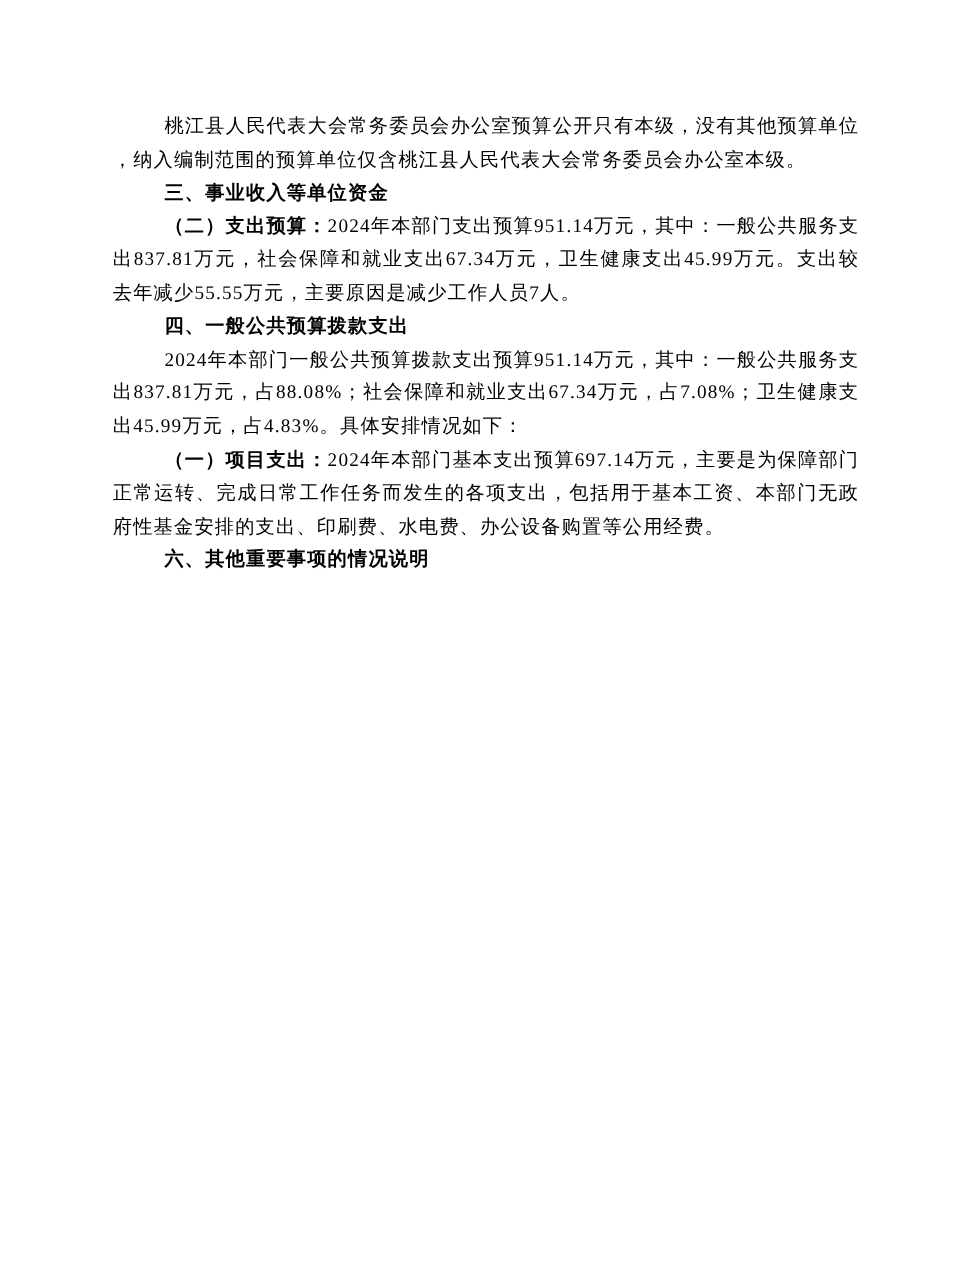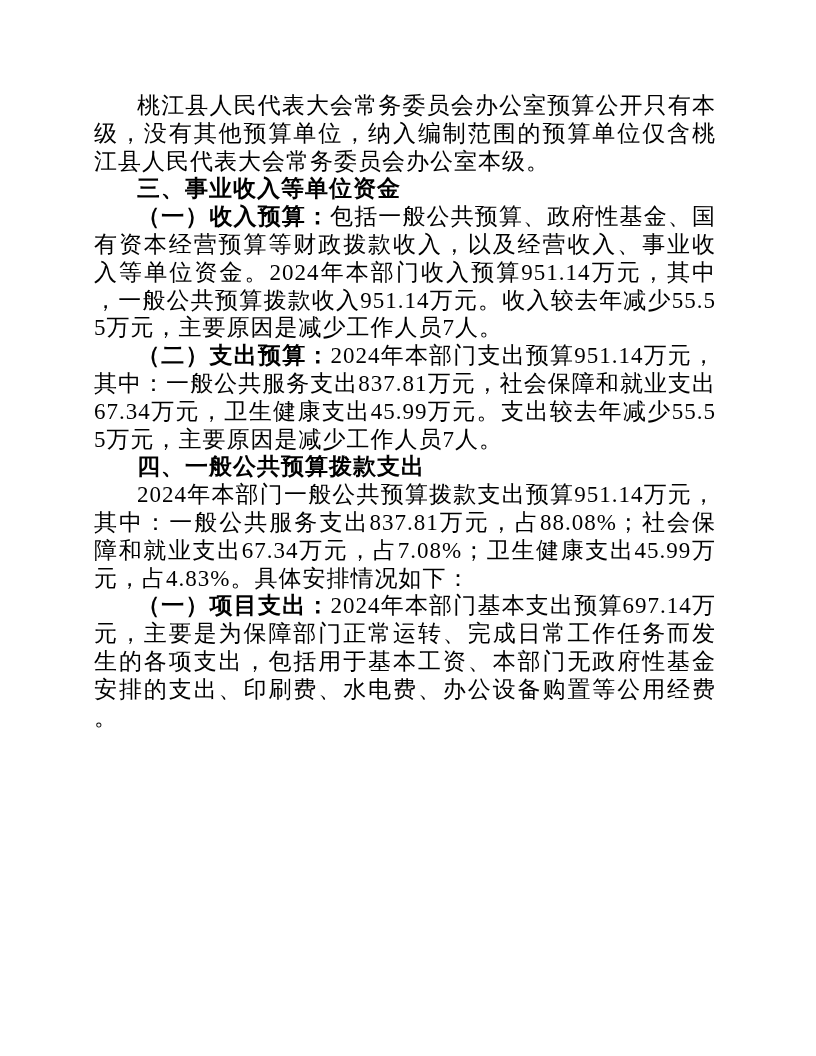--- a/index.html
+++ b/index.html
@@ -13,21 +13,21 @@
     height: 1056px;
     background: #ffffff;
     overflow: hidden;
   }
   .content {
     position: absolute;
     left: 94px;
     top: 92px;
     width: 622px;
     font-family: "Liberation Serif", "DejaVu Serif", serif;
-    font-size: 23px;
+    font-size: 16px;
     line-height: 27.8px;
     letter-spacing: 1px;
     color: #000000;
     text-align: justify;
     text-justify: inter-ideograph;
     word-break: break-all;
     line-break: anywhere;
   }
   .content p {
     margin: 0;
@@ -44,28 +44,28 @@
 </head>
 <body>
 
 <div class="page">
   <div class="content">
 
     <p><span>桃江县人民代表大会常务委员会办公室预算公开只有本级，没有其他预算单位，纳入编制范围的预算单位仅含桃江县人民代表大会常务委员会办公室本级。</span></p>
 
     <p class="heading"><span>三、事业收入等单位资金</span></p>
 
-    <p><span class="lead">（一）收入预算：</span><span>包括一般公共预算、政府性基金、国有资本经营预算等财政拨款收入，以及经营收入、事业收入等单位资金。2024年本部门收入预算951.14万元，其中，一般公共预算拨款收入951.14万元。收入较去年减少55.55万元，主要原因是减少工作人员7人。</span></p>
 
     <p><span class="lead">（二）支出预算：</span><span>2024年本部门支出预算951.14万元，其中：一般公共服务支出837.81万元，社会保障和就业支出67.34万元，卫生健康支出45.99万元。支出较去年减少55.55万元，主要原因是减少工作人员7人。</span></p>
 
     <p class="heading"><span>四、一般公共预算拨款支出</span></p>
 
     <p><span>2024年本部门一般公共预算拨款支出预算951.14万元，其中：一般公共服务支出837.81万元，占88.08%；社会保障和就业支出67.34万元，占7.08%；卫生健康支出45.99万元，占4.83%。具体安排情况如下：</span></p>
 
     <p><span class="lead">（一）项目支出：</span><span>2024年本部门基本支出预算697.14万元，主要是为保障部门正常运转、完成日常工作任务而发生的各项支出，包括用于基本工资、本部门无政府性基金安排的支出、印刷费、水电费、办公设备购置等公用经费。</span></p>
 
 
 
 
+    <p class="heading"><span>六、其他重要事项的情况说明</span></p>
 
   </div>
 </div>
 
 </body></html>

